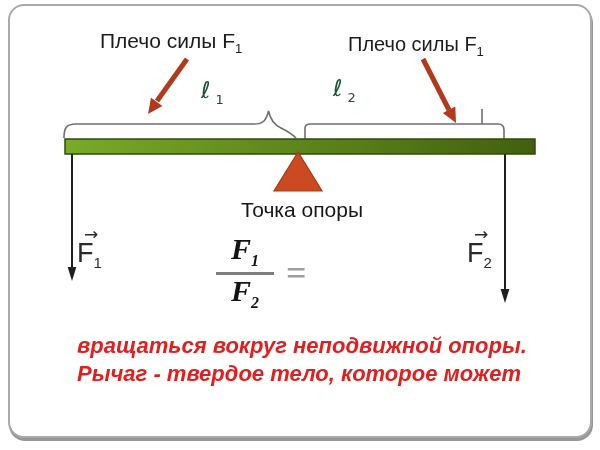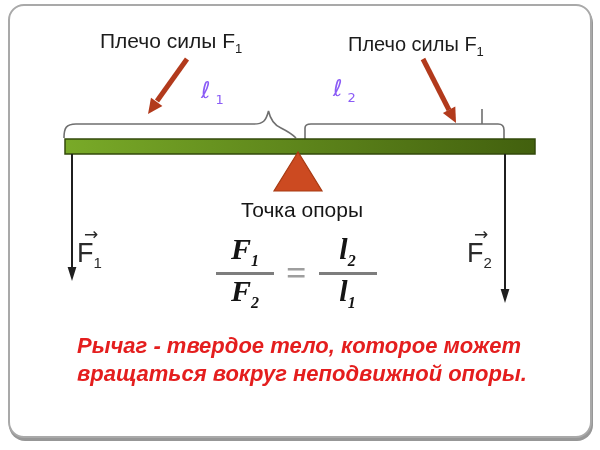--- a/index.html
+++ b/index.html
@@ -5,21 +5,21 @@
   html,body{margin:0;padding:0;background:#ffffff;}
   .stage{position:relative;width:600px;height:450px;background:#ffffff;overflow:hidden;
          font-family:"Liberation Sans",sans-serif;color:#1c1c1c;}
   .card{position:absolute;left:8px;top:4px;width:580px;height:430px;background:#ffffff;
         border:2px solid #a9a9a9;border-radius:16px;box-shadow:1px 3px 0 0 #979797;}
   .overlay{position:absolute;left:0;top:0;width:600px;height:450px;}
   .abs{position:absolute;white-space:nowrap;}
   .arm-label{font-size:21px;color:#1c1c1c;}
   .arm-label sub{font-size:13px;}
   .arm-label-right{font-size:20px;}
-  .ell-label{font-family:"DejaVu Sans",sans-serif;font-style:italic;font-size:23px;color:#8b5cf6;}
+  .ell-label{font-family:"DejaVu Sans",sans-serif;font-style:italic;font-size:23px;color:#14532d;}
   .ell-label sub{font-size:13px;font-style:normal;margin-left:5px;}
   .fulcrum-label{font-size:21px;color:#161616;}
   .force-label{position:absolute;display:flex;flex-direction:column;align-items:flex-start;color:#2a2a2a;}
   .force-label .vec{font-family:"DejaVu Sans",sans-serif;font-size:17px;line-height:9px;margin-left:7px;}
   .force-label .fl{font-size:27px;line-height:28px;}
   .force-label sub{font-size:15px;}
   .formula{position:absolute;left:216px;top:234px;display:flex;align-items:center;gap:12px;}
   .frac{display:flex;flex-direction:column;align-items:center;min-width:58px;}
   .frac .num,.frac .den{font-family:"Liberation Serif",serif;font-weight:bold;font-style:italic;
         font-size:30px;line-height:1.02;color:#141414;}
@@ -94,24 +94,19 @@
     <span class="fl"><span>F</span><sub>2</sub></span>
   </div>
 
   <div class="formula">
     <div class="frac">
       <span class="num"><span>F</span><sub>1</sub></span>
       <span class="rule"></span>
       <span class="den"><span>F</span><sub>2</sub></span>
     </div>
     <span class="equals">=</span>
-    <div class="frac">
-      <span class="num"><span>l</span><sub>2</sub></span>
-      <span class="rule"></span>
-      <span class="den"><span>l</span><sub>1</sub></span>
-    </div>
   </div>
 
   <div class="caption" style="color:#e41e1e;">
+    <div>вращаться вокруг неподвижной опоры.</div>
     <div>Рычаг - твердое тело, которое может</div>
-    <div>вращаться вокруг неподвижной опоры.</div>
   </div>
 </div>
 
 </body></html>

